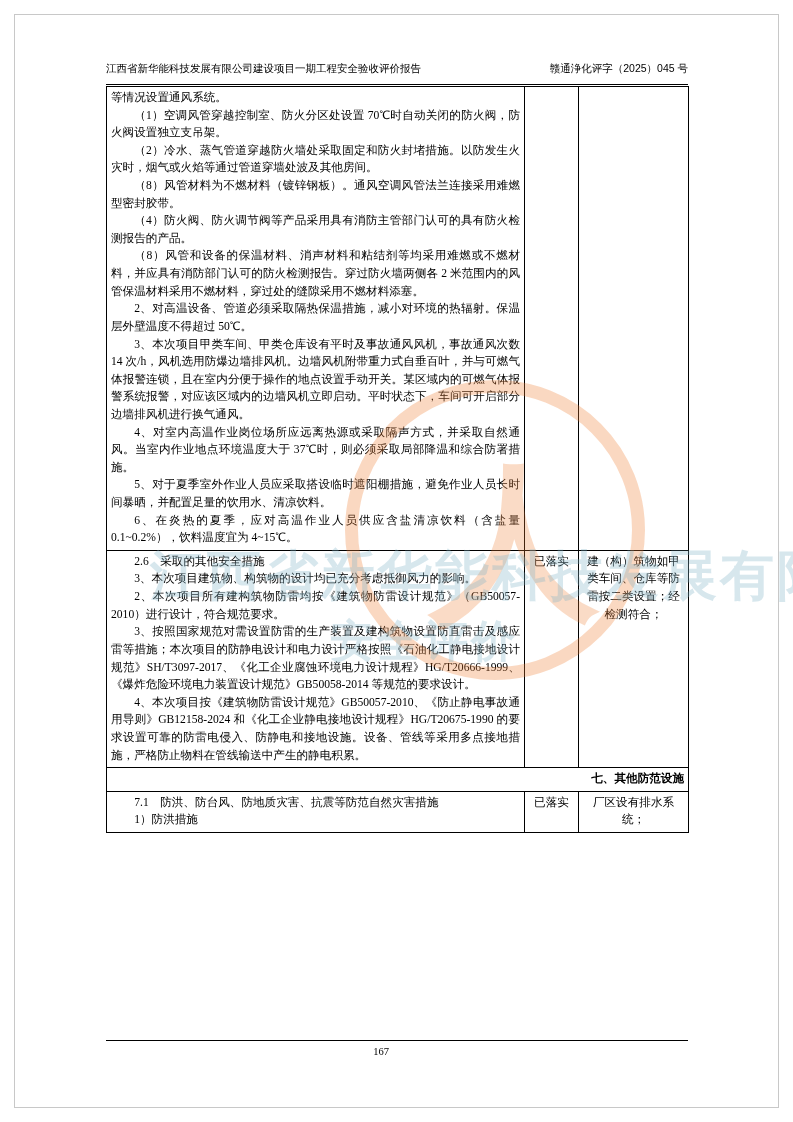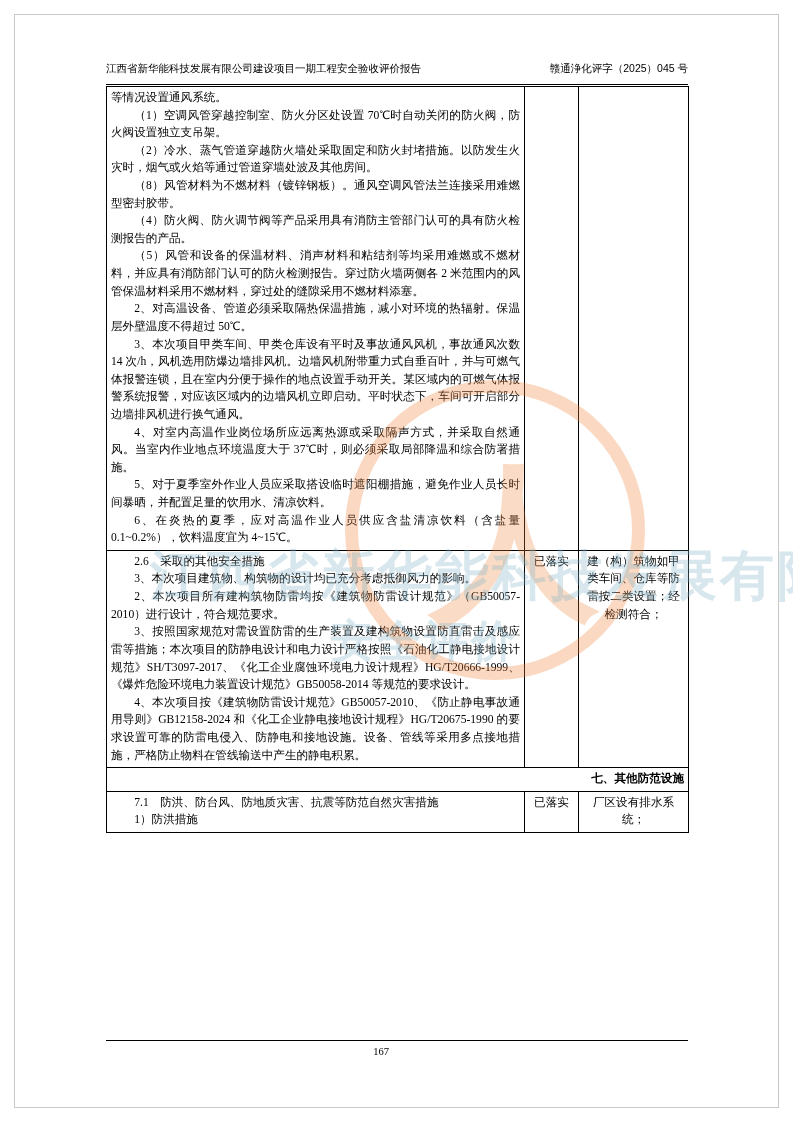--- a/index.html
+++ b/index.html
@@ -206,21 +206,21 @@
       <col class="col-right">
     </colgroup>
     <tbody>
       <tr>
         <td>
           <p class="para ind0">等情况设置通风系统。</p>
           <p class="para ind2">（1）空调风管穿越控制室、防火分区处设置 70℃时自动关闭的防火阀，防火阀设置独立支吊架。</p>
           <p class="para ind2">（2）冷水、蒸气管道穿越防火墙处采取固定和防火封堵措施。以防发生火灾时，烟气或火焰等通过管道穿墙处波及其他房间。</p>
           <p class="para ind2">（8）风管材料为不燃材料（镀锌钢板）。通风空调风管法兰连接采用难燃型密封胶带。</p>
           <p class="para ind2">（4）防火阀、防火调节阀等产品采用具有消防主管部门认可的具有防火检测报告的产品。</p>
-          <p class="para ind2">（5）风管和设备的保温材料、消声材料和粘结剂等均采用难燃或不燃材料，并应具有消防部门认可的防火检测报告。穿过防火墙两侧各 2 米范围内的风管保温材料采用不燃材料，穿过处的缝隙采用不燃材料添塞。</p>
+          <p class="para ind2">（8）风管和设备的保温材料、消声材料和粘结剂等均采用难燃或不燃材料，并应具有消防部门认可的防火检测报告。穿过防火墙两侧各 2 米范围内的风管保温材料采用不燃材料，穿过处的缝隙采用不燃材料添塞。</p>
           <p class="para ind2">2、对高温设备、管道必须采取隔热保温措施，减小对环境的热辐射。保温层外壁温度不得超过 50℃。</p>
           <p class="para ind2">3、本次项目甲类车间、甲类仓库设有平时及事故通风风机，事故通风次数 14 次/h，风机选用防爆边墙排风机。边墙风机附带重力式自垂百叶，并与可燃气体报警连锁，且在室内分便于操作的地点设置手动开关。某区域内的可燃气体报警系统报警，对应该区域内的边墙风机立即启动。平时状态下，车间可开启部分边墙排风机进行换气通风。</p>
           <p class="para ind2">4、对室内高温作业岗位场所应远离热源或采取隔声方式，并采取自然通风。当室内作业地点环境温度大于 37℃时，则必须采取局部降温和综合防署措施。</p>
           <p class="para ind2">5、对于夏季室外作业人员应采取搭设临时遮阳棚措施，避免作业人员长时间暴晒，并配置足量的饮用水、清凉饮料。</p>
           <p class="para ind2">6、在炎热的夏季，应对高温作业人员供应含盐清凉饮料（含盐量 0.1~0.2%），饮料温度宜为 4~15℃。</p>
         </td>
         <td class="cell-mid"></td>
         <td class="cell-right"></td>
       </tr>
 

